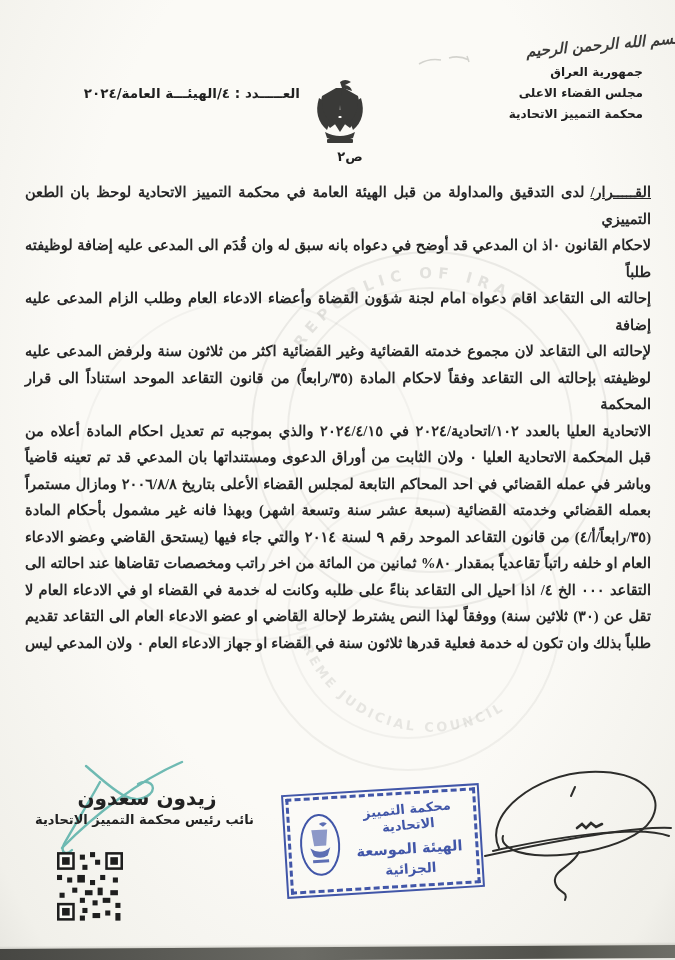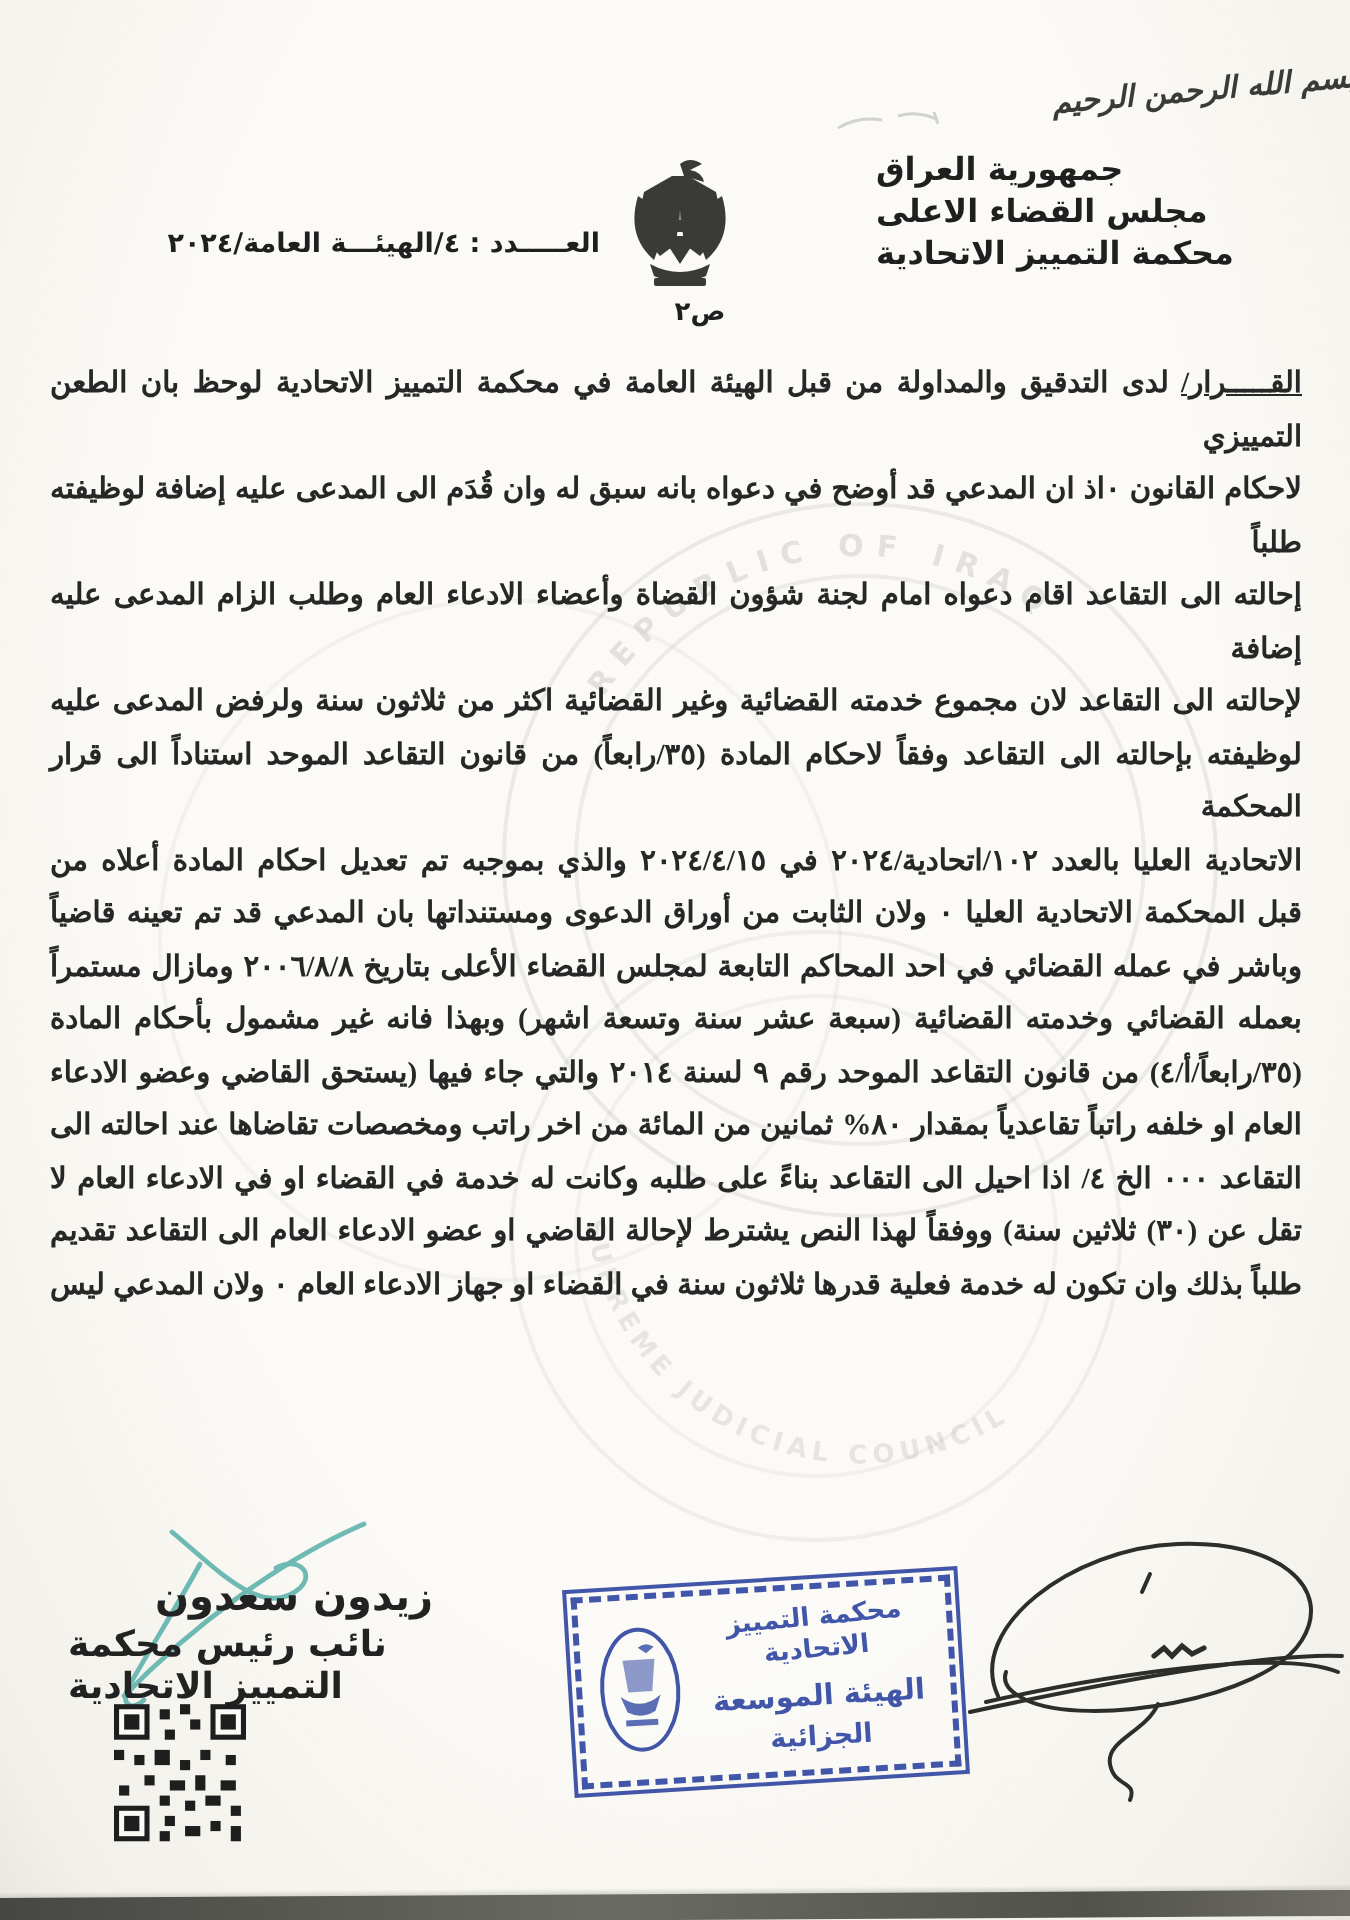--- a/index.html
+++ b/index.html
@@ -17,28 +17,28 @@
   .watermark{position:absolute;inset:0;pointer-events:none;}
   
   .bismillah{
     position:absolute;top:38px;left:478px;width:200px;
     font-size:15px;font-weight:700;color:#3a3a38;
     transform:rotate(-5deg);direction:rtl;text-align:right;
     font-style:italic;letter-spacing:-1px;white-space:nowrap;
   }
   .pencil-mark{position:absolute;top:52px;left:415px;opacity:.4;}
   .hdr-right{
-    position:absolute;top:74px;left:438px;width:205px;
-    text-align:left;font-weight:700;font-size:16px;line-height:21px;
+    position:absolute;top:62px;left:438px;width:205px;
+    text-align:right;font-weight:700;font-size:12px;line-height:21px;
     color:#1f1f1f;direction:rtl;
   }
   .hdr-left{
     position:absolute;top:82px;left:50px;width:250px;
     direction:rtl;text-align:right;font-weight:700;font-size:13.5px;
-    line-height:23px;color:#1f1f1f;margin-top:29px;
+    line-height:23px;color:#1f1f1f;
   }
   .hdr-left .row{white-space:nowrap;}
   .emblem{position:absolute;top:78px;left:305px;}
   .page-marker{
     position:absolute;top:149px;left:330px;width:40px;text-align:center;
     font-weight:700;font-size:13px;color:#1f1f1f;
   }
   
   .body-text{
     position:absolute;top:179px;left:25px;width:626px;
@@ -50,22 +50,22 @@
     -moz-text-align-last:justify;white-space:normal;font-family:Liberation Serif, serif;
   }
   .decision{text-decoration:underline;margin-left:6px;}
   
   .sig-teal{position:absolute;top:752px;left:40px;}
   .signer-name{
     position:absolute;top:786px;left:62px;width:170px;text-align:center;
     font-weight:700;font-size:20px;direction:rtl;color:#222;
   }
   .signer-title{
-    position:absolute;top:812px;left:34px;width:220px;text-align:left;
-    font-weight:700;font-size:18px;direction:rtl;color:#222;
+    position:absolute;top:812px;left:34px;width:220px;text-align:right;
+    font-weight:700;font-size:13px;direction:rtl;color:#222;
   }
   .qr{position:absolute;top:852px;left:57px;}
   .stamp{
     position:absolute;top:789px;left:284px;width:198px;height:104px;
     transform:rotate(-3.5deg);
     border:2.5px solid #4156a8;padding:2px;box-sizing:border-box;
     background:rgba(255,255,255,0.15);
   }
   .stamp-inner{
     width:100%;height:100%;box-sizing:border-box;

